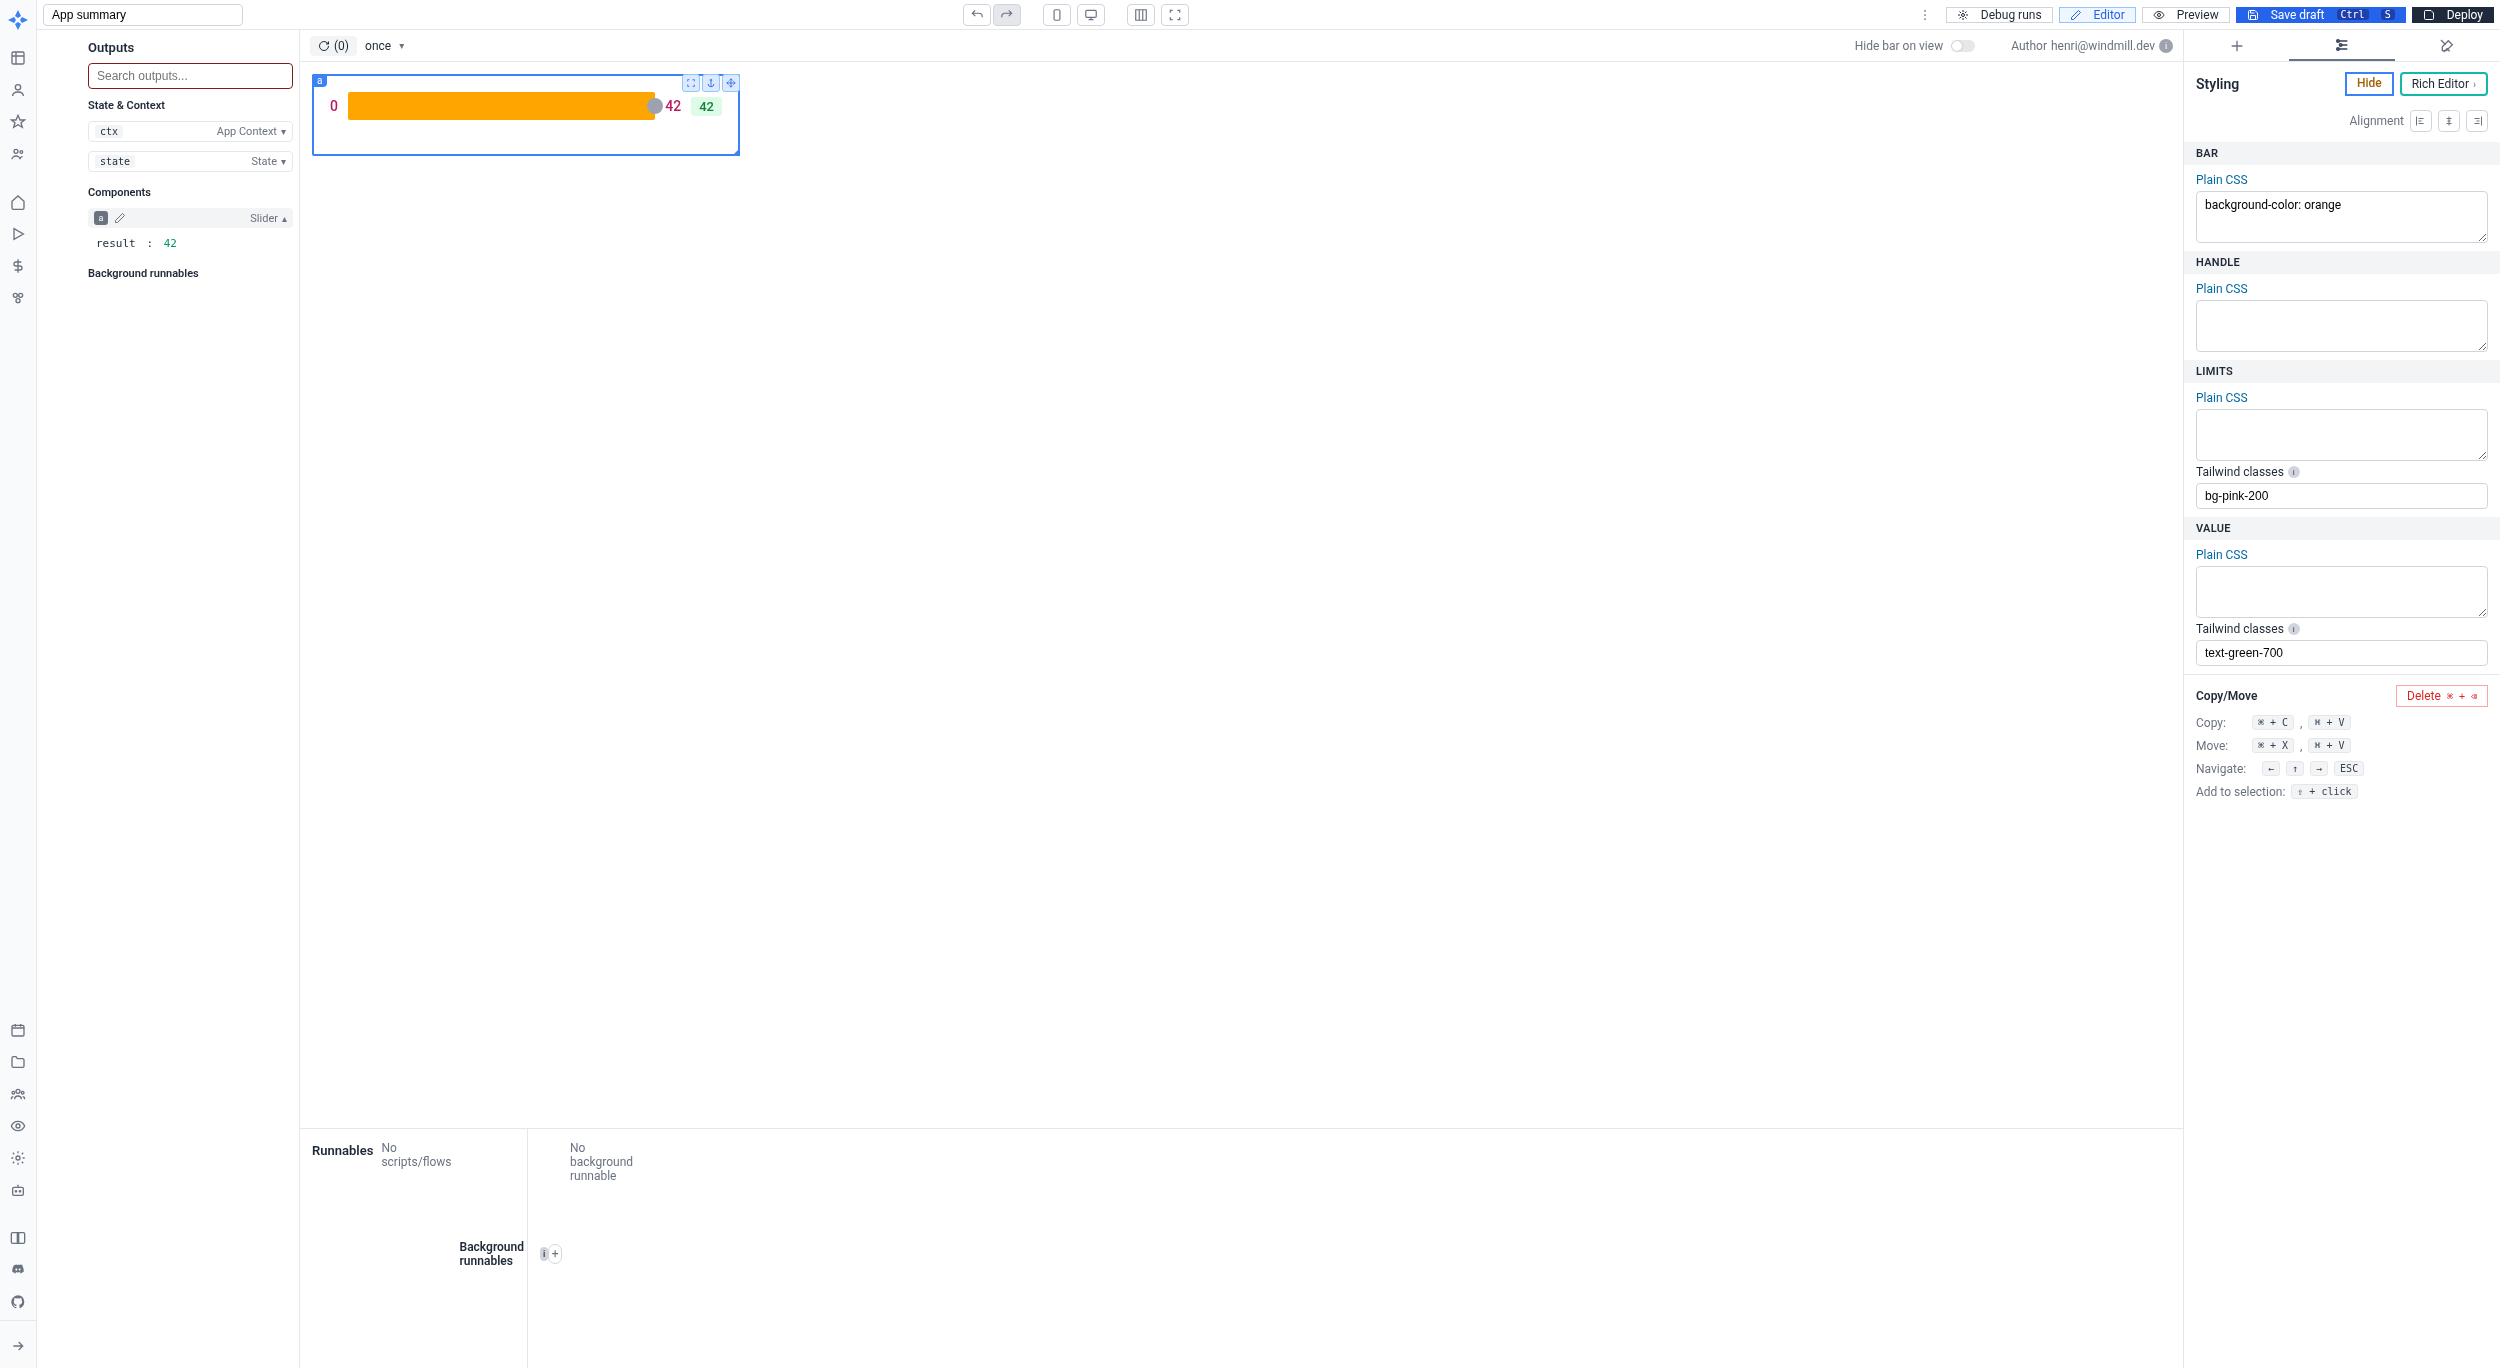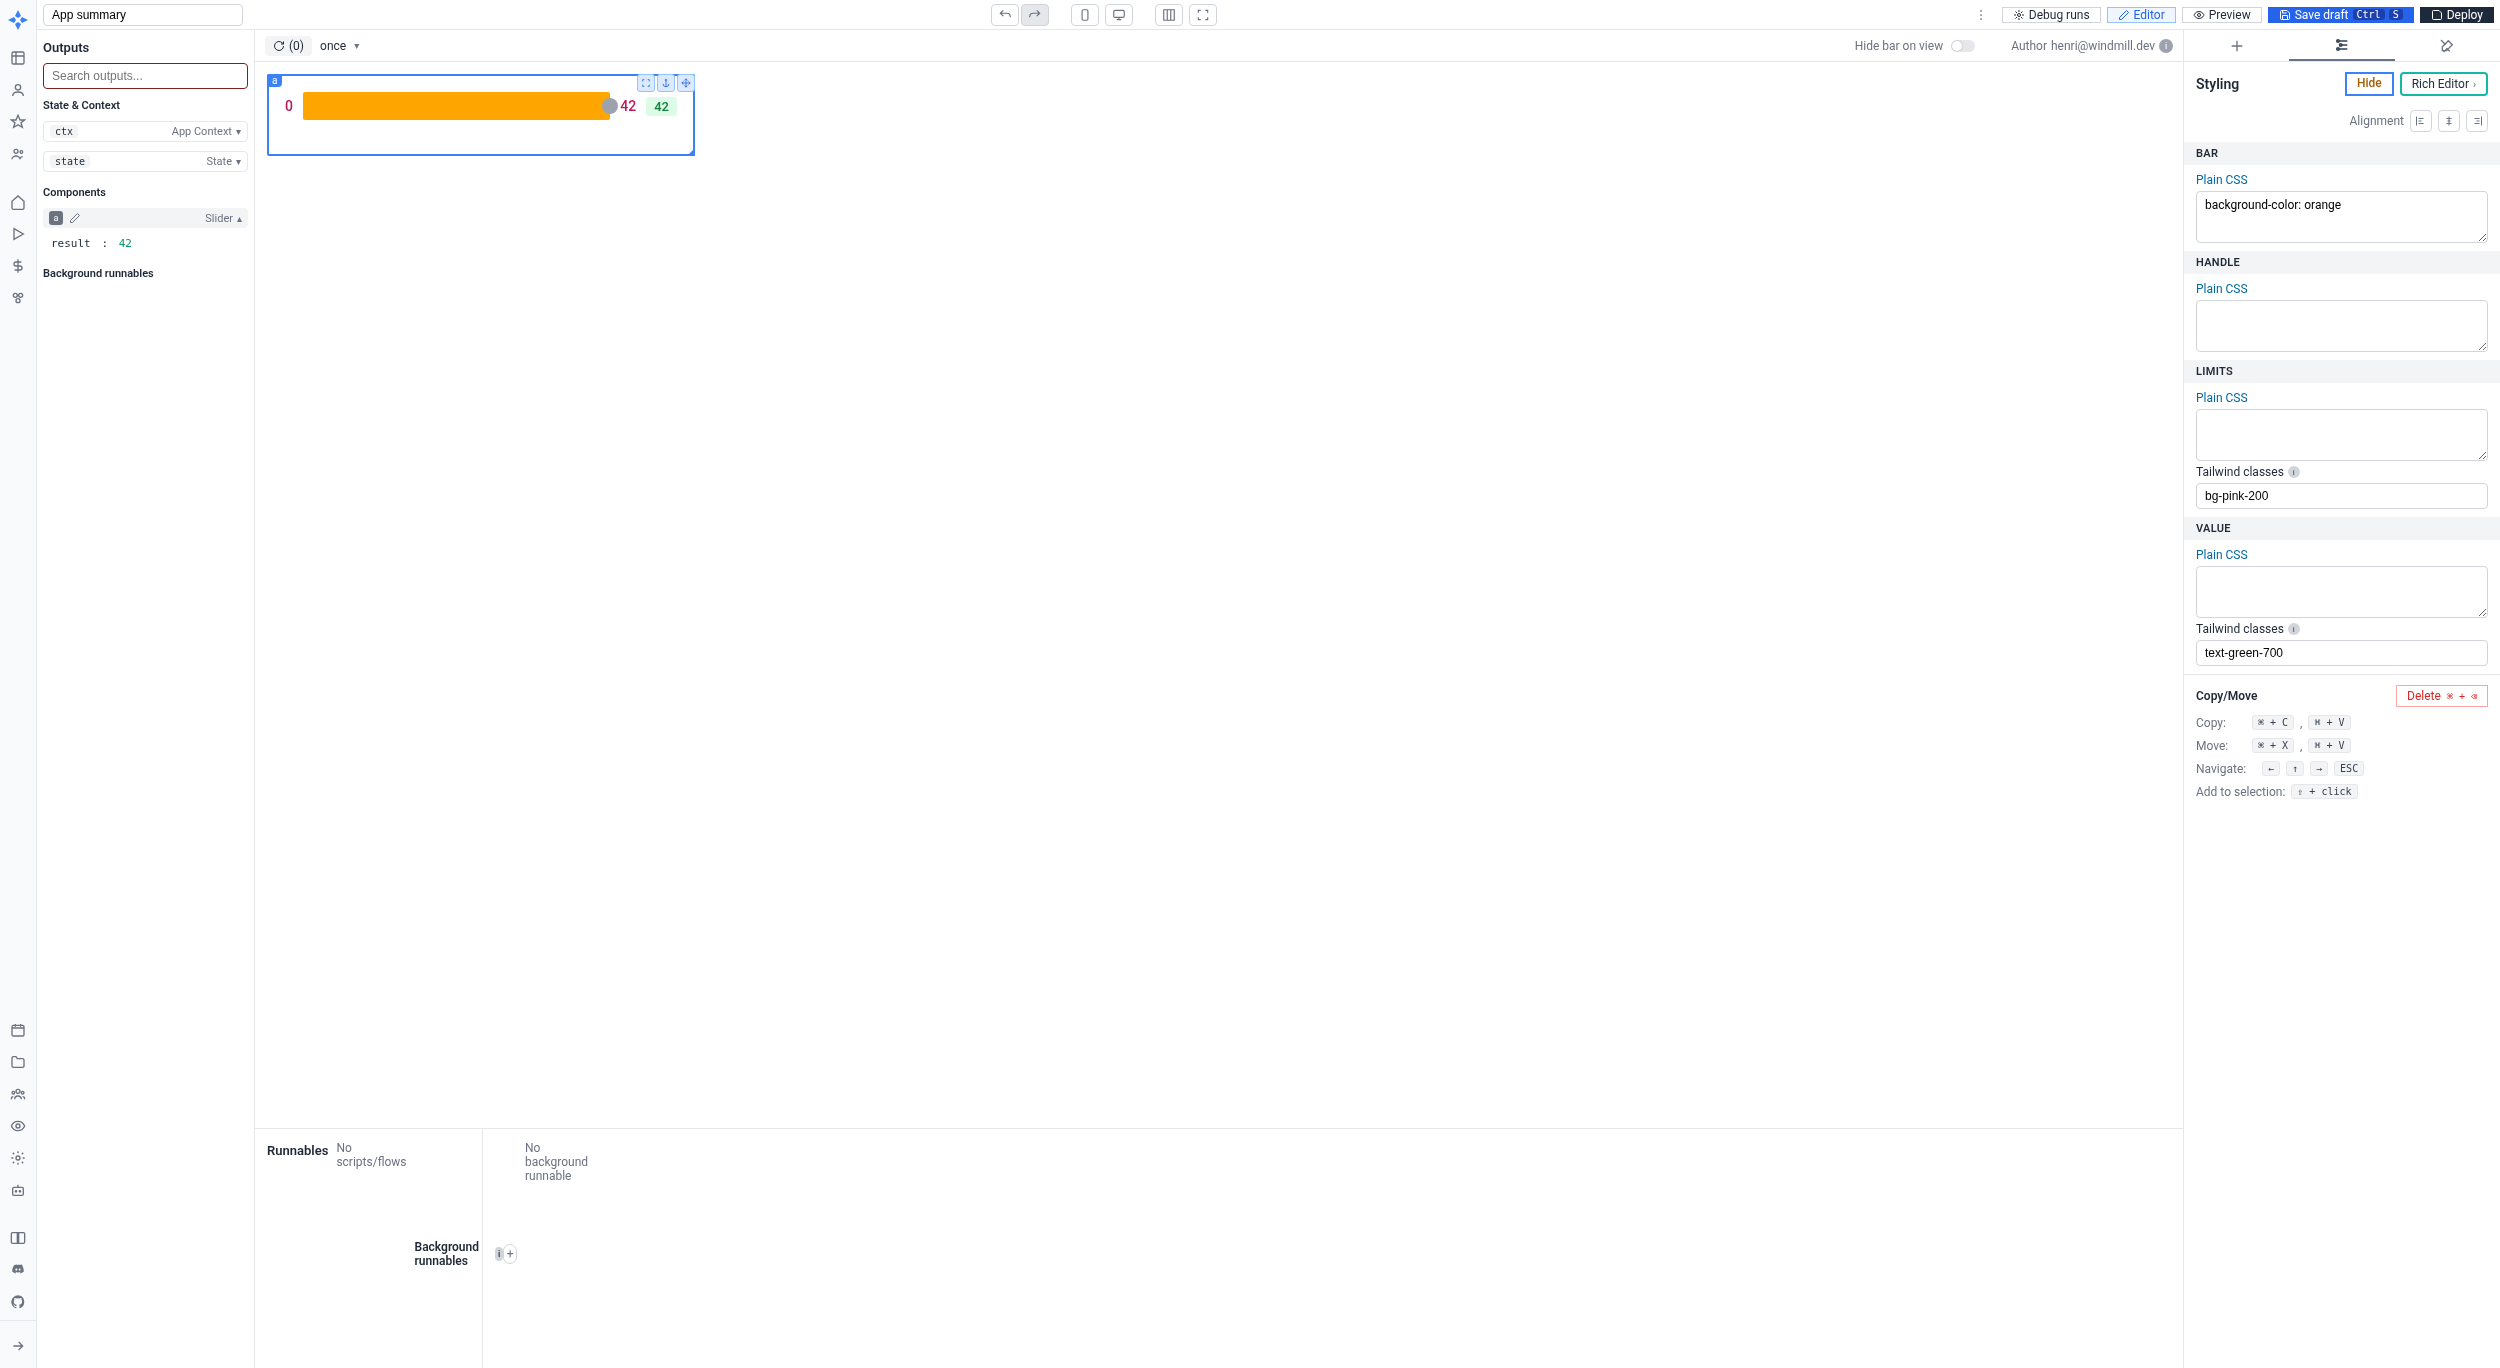--- a/index.html
+++ b/index.html
@@ -14,27 +14,27 @@
 
 .main { flex: 1; display: flex; flex-direction: column; }
 
 
 .topbar { height: 30px; border-bottom: 1px solid #e5e7eb; display: flex; align-items: center; padding: 0 6px; gap: 6px; }
 .app-title { border: 1px solid #d1d5db; border-radius: 4px; padding: 3px 8px; width: 200px; height: 22px; font-size: 12px; }
 .topbar .tb-center { flex: 1; display: flex; justify-content: center; align-items: center; gap: 4px; }
 .btn-group { display: flex; }
 .btn-small { border: 1px solid #d1d5db; background: #fff; height: 22px; min-width: 28px; display: flex; align-items: center; justify-content: center; cursor: pointer; border-radius: 4px; margin: 0 1px; color: #6b7280; }
 .btn-small.active { background: #e5e7eb; }
-.btn-chip { display: flex; align-items: center; gap: 4px; padding: 0 10px; height: 16px; border-radius: 0; border: 1px solid #d1d5db; background: #fff; cursor: pointer; font-size: 12px; }
+.btn-chip { display: flex; align-items: center; gap: 12px; padding: 0 10px; height: 16px; border-radius: 0; border: 1px solid #d1d5db; background: #fff; cursor: pointer; font-size: 12px; }
 .btn-chip.blue { background: #2563eb; color: #fff; border-color: #2563eb; }
 .btn-chip.dark { background: #1e293b; color: #fff; border-color: #1e293b; }
 .kbd-tag { background: #1e40af; color: #fff; padding: 0 4px; border-radius: 3px; font-size: 10px; font-family: monospace; }
 
 
-.columns { flex: 1; display: flex; overflow: hidden; }
+.columns { flex: 1; display: flex; overflow: hidden; margin-left: 45px; }
 .col-outputs { width: 218px; border-right: 1px solid #e5e7eb; display: flex; flex-direction: column; padding: 8px 6px; gap: 6px; overflow-y: auto; }
 .col-center { flex: 1; display: flex; flex-direction: column; border-right: 1px solid #e5e7eb; }
 .col-right { width: 316px; display: flex; flex-direction: column; overflow-y: auto; }
 
 
 .h2 { font-weight: 600; font-size: 13px; padding: 2px 0; }
 .search { border: 1px solid #7f1d1d; border-radius: 4px; padding: 5px 8px; font-size: 12px; width: 100%; }
 .subhead { font-weight: 600; font-size: 11px; margin-top: 4px; }
 .ctx-row { display: flex; align-items: center; justify-content: space-between; border: 1px solid #e5e7eb; border-radius: 4px; padding: 3px 6px; font-size: 11px; margin-top: 3px; }
 .ctx-row .tag { background: #f3f4f6; padding: 1px 5px; border-radius: 3px; font-family: monospace; font-size: 10px; }

